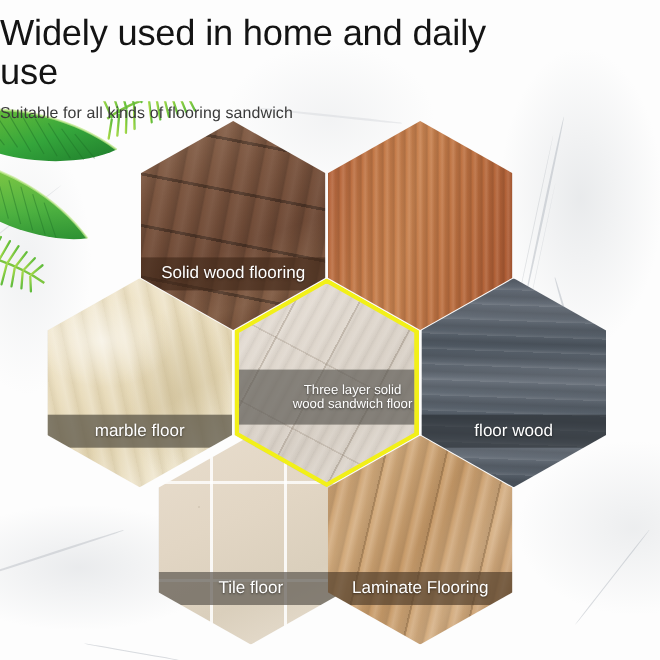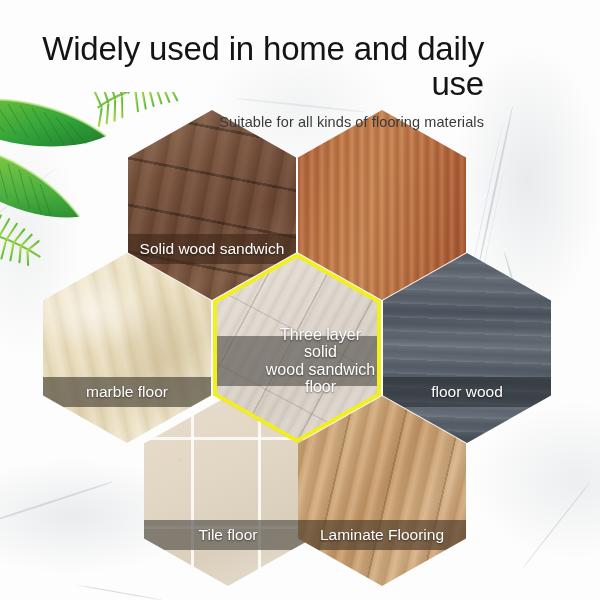--- a/index.html
+++ b/index.html
@@ -31,21 +31,21 @@
   #marble-bg .vein.v1{ width:2px; height:170px; left:494px; top:104px; transform:rotate(12deg);
      box-shadow:-6px 18px 0 -0.6px rgba(164,172,180,.3), 5px 60px 0 -0.7px rgba(170,178,186,.26); }
   #marble-bg .vein.v2{ width:1.6px; height:120px; left:520px; top:250px; transform:rotate(-16deg); }
   #marble-bg .vein.v3{ width:1.6px; height:150px; left:40px;  top:430px; transform:rotate(72deg); opacity:.85;}
   #marble-bg .vein.v4{ width:1.4px; height:110px; left:556px; top:470px; transform:rotate(38deg); }
   #marble-bg .vein.v5{ width:1.4px; height:90px;  left:120px; top:548px; transform:rotate(100deg); }
   #marble-bg .vein.v6{ width:1.3px; height:95px;  left:18px;  top:150px; transform:rotate(52deg); opacity:.6;}
   #marble-bg .vein.v7{ width:1.5px; height:130px; left:300px; top:40px;  transform:rotate(96deg); opacity:.45;}
 
   
-  #header { position:absolute; top:0; left:0; width:484px; z-index:6; text-align:right;margin-top:19px; }
+  #header { position:absolute; top:0; left:0; width:484px; z-index:6; text-align:left; }
   #page-title {
     font-size:33px; line-height:1.05; color:#141414; font-weight:400;
     letter-spacing:-0.2px; padding-top:13px;
   }
   #page-subtitle {
     font-size:14.5px; color:#3a3a3a; font-weight:400; padding-top:13px;
     letter-spacing:.1px;
   }
 
   
@@ -60,21 +60,21 @@
     filter:drop-shadow(0 2px 4px rgba(0,0,0,.18));
   }
   .hex .tex { position:absolute; inset:0; }
   .hex .cap {
     position:absolute; left:0; width:100%;
     display:flex; align-items:center; justify-content:center;
     color:#fff; text-shadow:0 1px 2px rgba(0,0,0,.55);
     font-size:15.5px; line-height:1.08; text-align:center;
   }
   .hex .cap.one{ height:30px; }
-  .hex .cap.two{ height:50px; flex-direction:column; font-size:16px;padding-left:47px; }
+  .hex .cap.two{ height:50px; flex-direction:column; font-size:12px;padding-left:47px; }
 
   
   #hex-solid-wood  { left:128px; top:110px; }
   #hex-composite   { left:298px; top:110px; }
   #hex-marble      { left: 43px; top:253px; }
   #hex-center      { left:213px; top:253px; z-index:4; }
   #hex-floor-tile  { left:383px; top:253px; }
   #hex-tile-floor  { left:128px; top:396px;margin-left:16px; }
   #hex-laminate    { left:298px; top:396px;padding-left:44px; }
 
@@ -164,21 +164,21 @@
   <span class="vein v2"></span>
   <span class="vein v3"></span>
   <span class="vein v4"></span>
   <span class="vein v5"></span>
   <span class="vein v6"></span>
   <span class="vein v7"></span>
 </div>
 
 <div id="header">
   <div id="page-title">Widely used in home and daily use</div>
-  <div id="page-subtitle">Suitable for all kinds of flooring materials</div>
+  <div id="page-subtitle">Suitable for all kinds of flooring sandwich</div>
 </div>
 
 <div id="leaves">
   <svg width="200" height="200" viewBox="0 0 200 200">
     <defs>
       <linearGradient id="lg1" x1="0" y1="0" x2="1" y2="1">
         <stop offset="0%" stop-color="#6fc13a"></stop>
           <stop offset="55%" stop-color="#34a53b"></stop>
           <stop offset="100%" stop-color="#1f7d2c"></stop>
       </linearGradient>
@@ -278,21 +278,21 @@
           <path d="M84,8 L90,20"></path>
       </g>
     </g>
   </svg>
 </div>
 
 <div id="hex-grid">
 
   <div class="hex" id="hex-solid-wood">
     <div class="tex tex-solid-wood"></div>
-    <div class="cap one">Solid wood sandwich</div>
+    <div class="cap one">Solid wood flooring</div>
   </div>
 
   <div class="hex" id="hex-composite">
     <div class="tex tex-composite"></div>
   </div>
 
   <div class="hex" id="hex-marble">
     <div class="tex tex-marble"></div>
     <div class="cap one">marble floor</div>
   </div>

